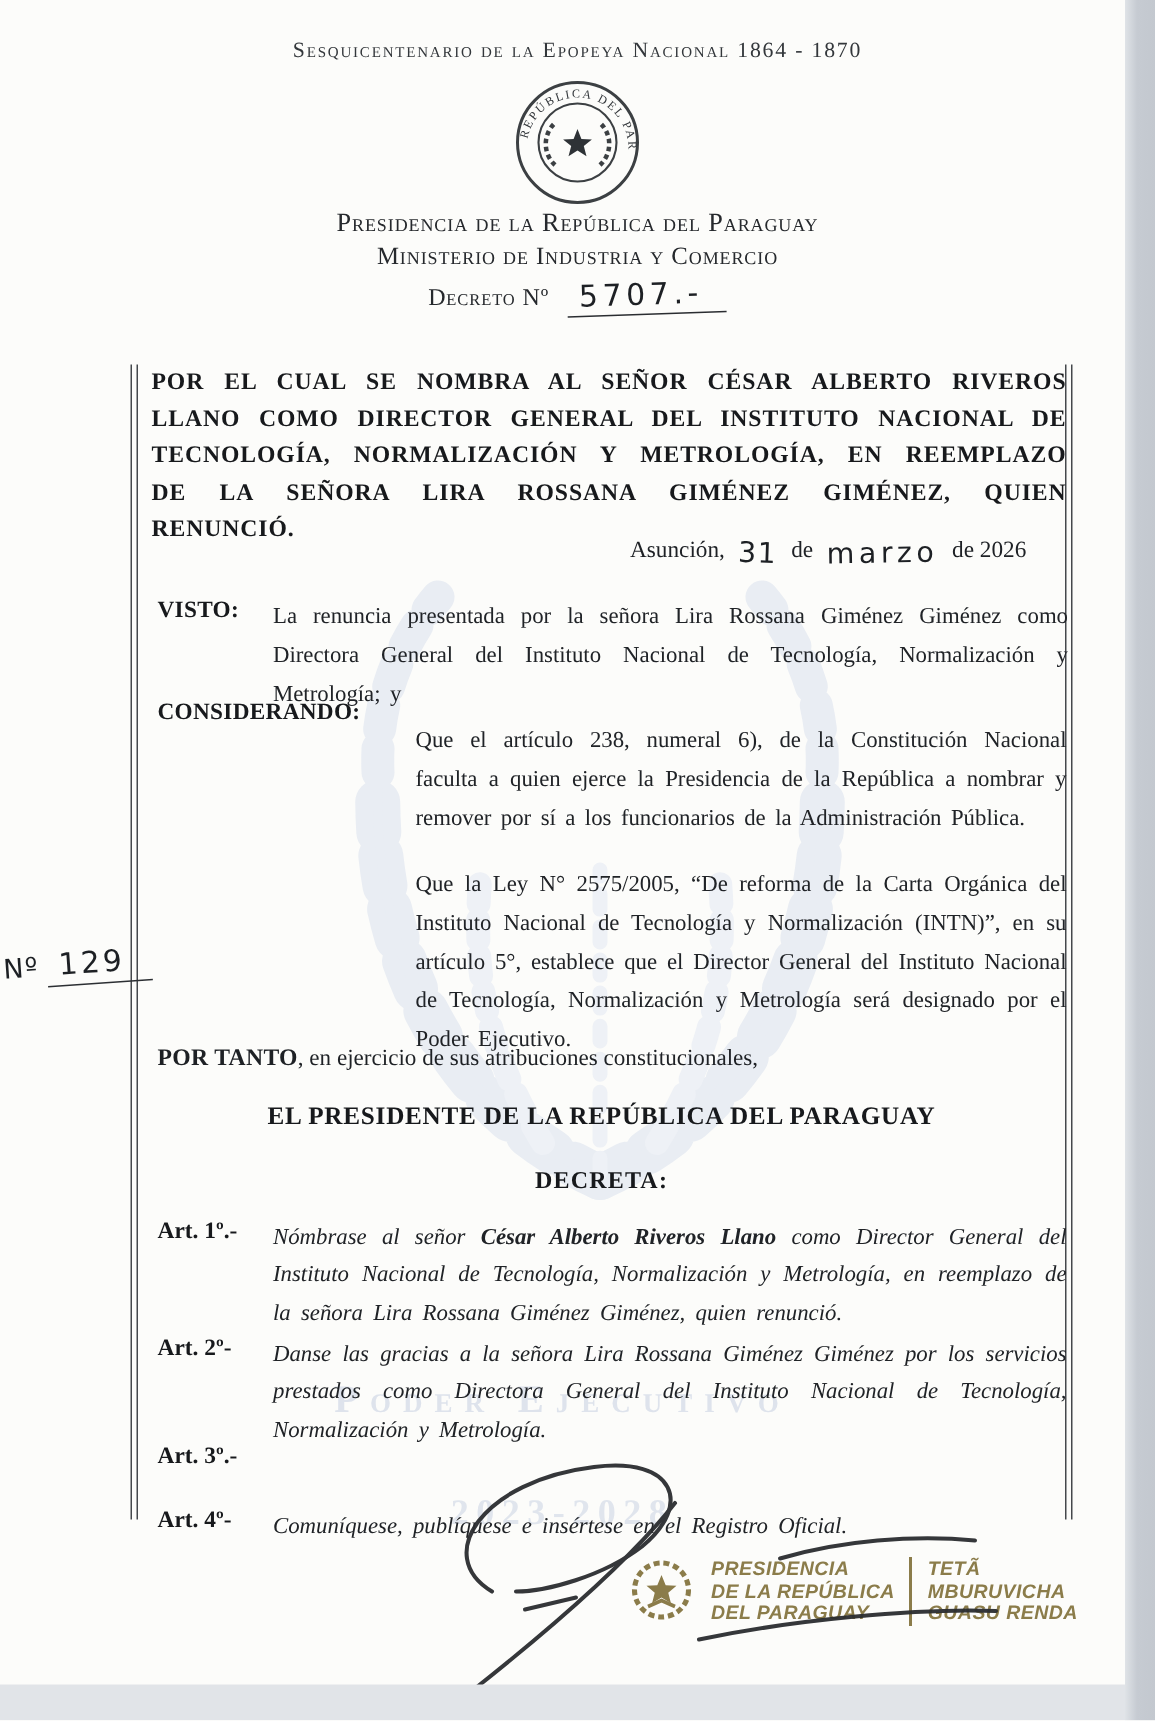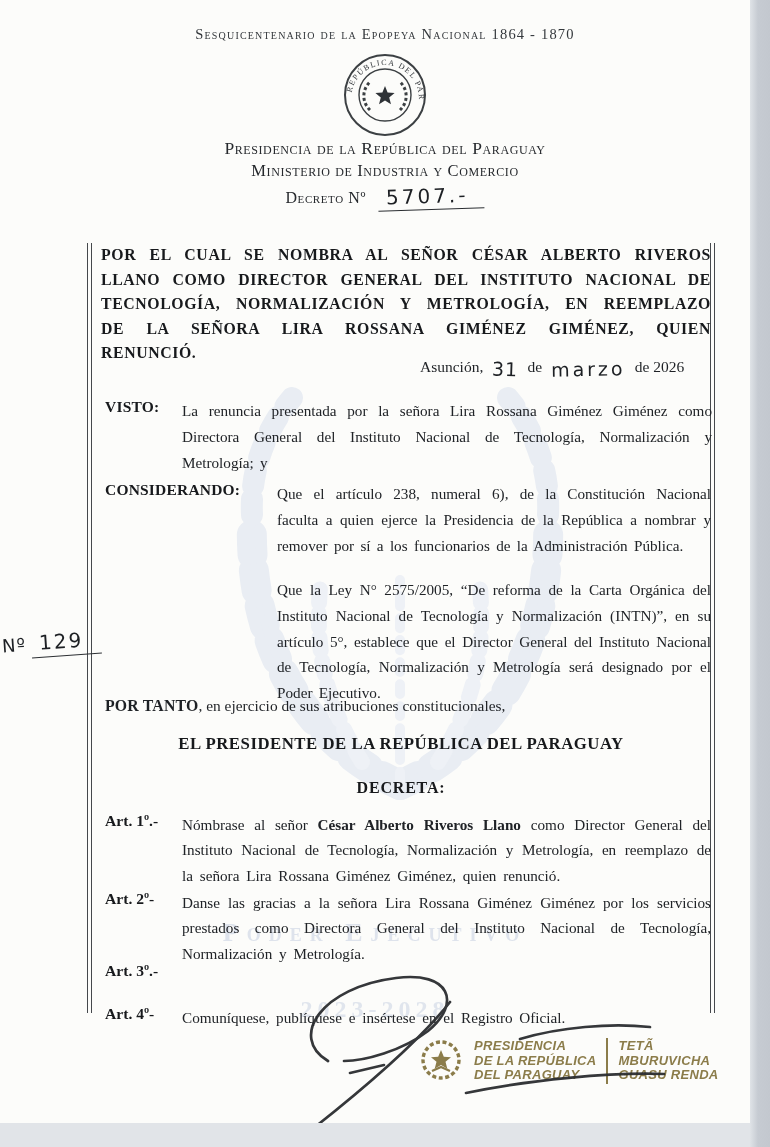--- a/index.html
+++ b/index.html
@@ -63,21 +63,21 @@
   .portanto{position:absolute;left:105px;top:697px;width:606px;font-size:15.4px;z-index:2;}
   .portanto b{font-size:15.8px;letter-spacing:.2px;}
   .center-head{position:absolute;left:90px;width:622px;text-align:center;font-weight:700;
     color:#17191c;z-index:2;}
   .president{top:734px;font-size:16.8px;letter-spacing:.5px;}
   .decreta{top:779px;font-size:16px;letter-spacing:.8px;}
   .article{position:absolute;left:105px;width:606px;display:grid;
     grid-template-columns:77px 1fr;z-index:2;}
   .art-num{font-weight:700;font-size:15.6px;color:#17191c;white-space:nowrap;}
   .art-text{margin:0;text-align:justify;font-size:15.2px;line-height:25.4px;
-    word-spacing:3px;color:#202327;}
+    word-spacing:3px;color:#202327;font-style:italic;}
   .a1{top:812px;} .a2{top:890px;} .a3{top:962px;} .a4{top:1005px;}
   
   .signature{position:absolute;left:260px;top:955px;z-index:6;}
   .footer-brand{position:absolute;left:418px;top:1038px;display:flex;gap:10px;
     align-items:center;z-index:3;}
   .brand-col{font-family:"Liberation Sans", sans-serif;font-weight:700;
     font-size:13px;line-height:14.6px;color:#8b7c4a;letter-spacing:.3px;white-space:nowrap;font-style:italic;}
   .brand-divider{width:2px;height:46px;background:#8b7c4a;}
 </style>
 </head>
@@ -135,21 +135,21 @@
     <span>Asunción,</span>
     <span class="hw hw-day">31</span>
     <span>de</span>
     <span class="hw hw-month">marzo</span>
     <span>de 2026</span>
   </div>
 
   <div class="clause-label" style="top:398px;">VISTO:</div>
   <div class="clause-text visto-text">La renuncia presentada por la señora Lira Rossana Giménez Giménez como Directora General del Instituto Nacional de Tecnología, Normalización y Metrología; y</div>
 
-  <div class="clause-label" style="top:481px;">CONSIDERANDO:</div>
+  <div class="clause-label" style="top:466px;">CONSIDERANDO:</div>
   <div class="clause-text consid-text">Que el artículo 238, numeral 6), de la Constitución Nacional faculta a quien ejerce la Presidencia de la República a nombrar y remover por sí a los funcionarios de la Administración Pública.</div>
   <div class="clause-text consid-text2">Que la Ley N° 2575/2005, “De reforma de la Carta Orgánica del Instituto Nacional de Tecnología y Normalización (INTN)”, en su artículo 5°, establece que el Director General del Instituto Nacional de Tecnología, Normalización y Metrología será designado por el Poder Ejecutivo.</div>
 
   <div class="margin-note hw">
     <span class="lbl">Nº</span>
     <span class="num">129</span>
   </div>
 
   <div class="portanto">
     <b>POR TANTO</b><span>, en ejercicio de sus atribuciones constitucionales,</span>

